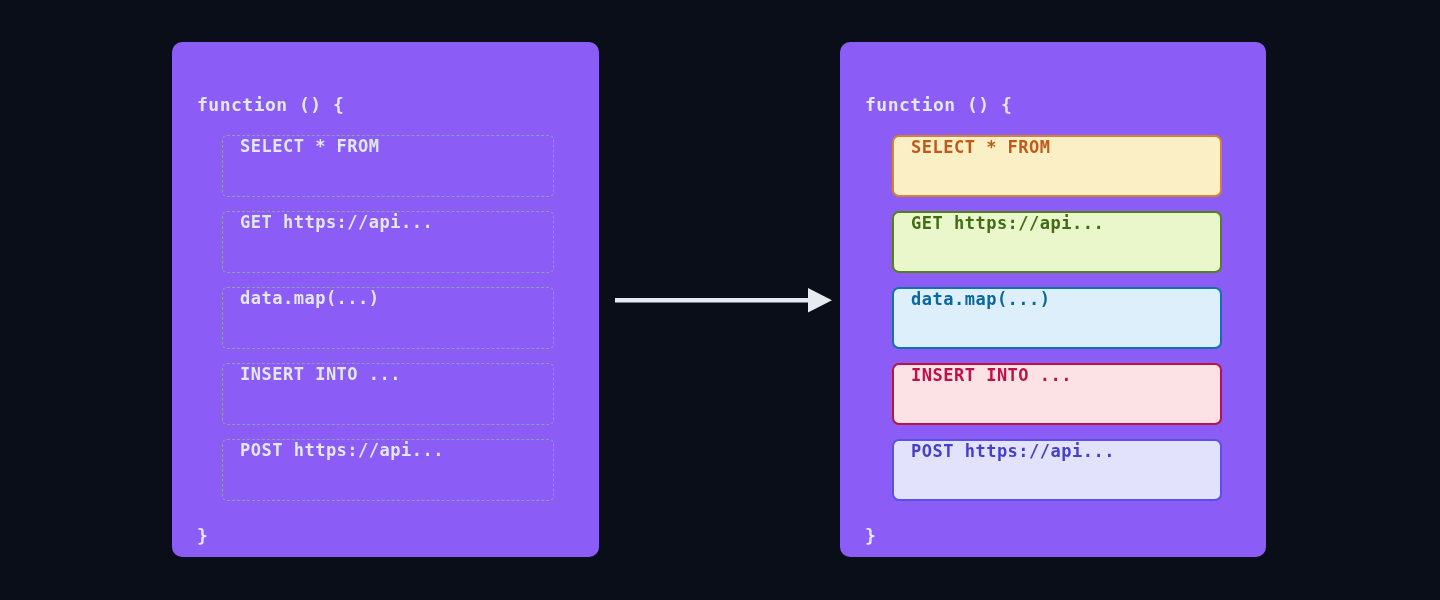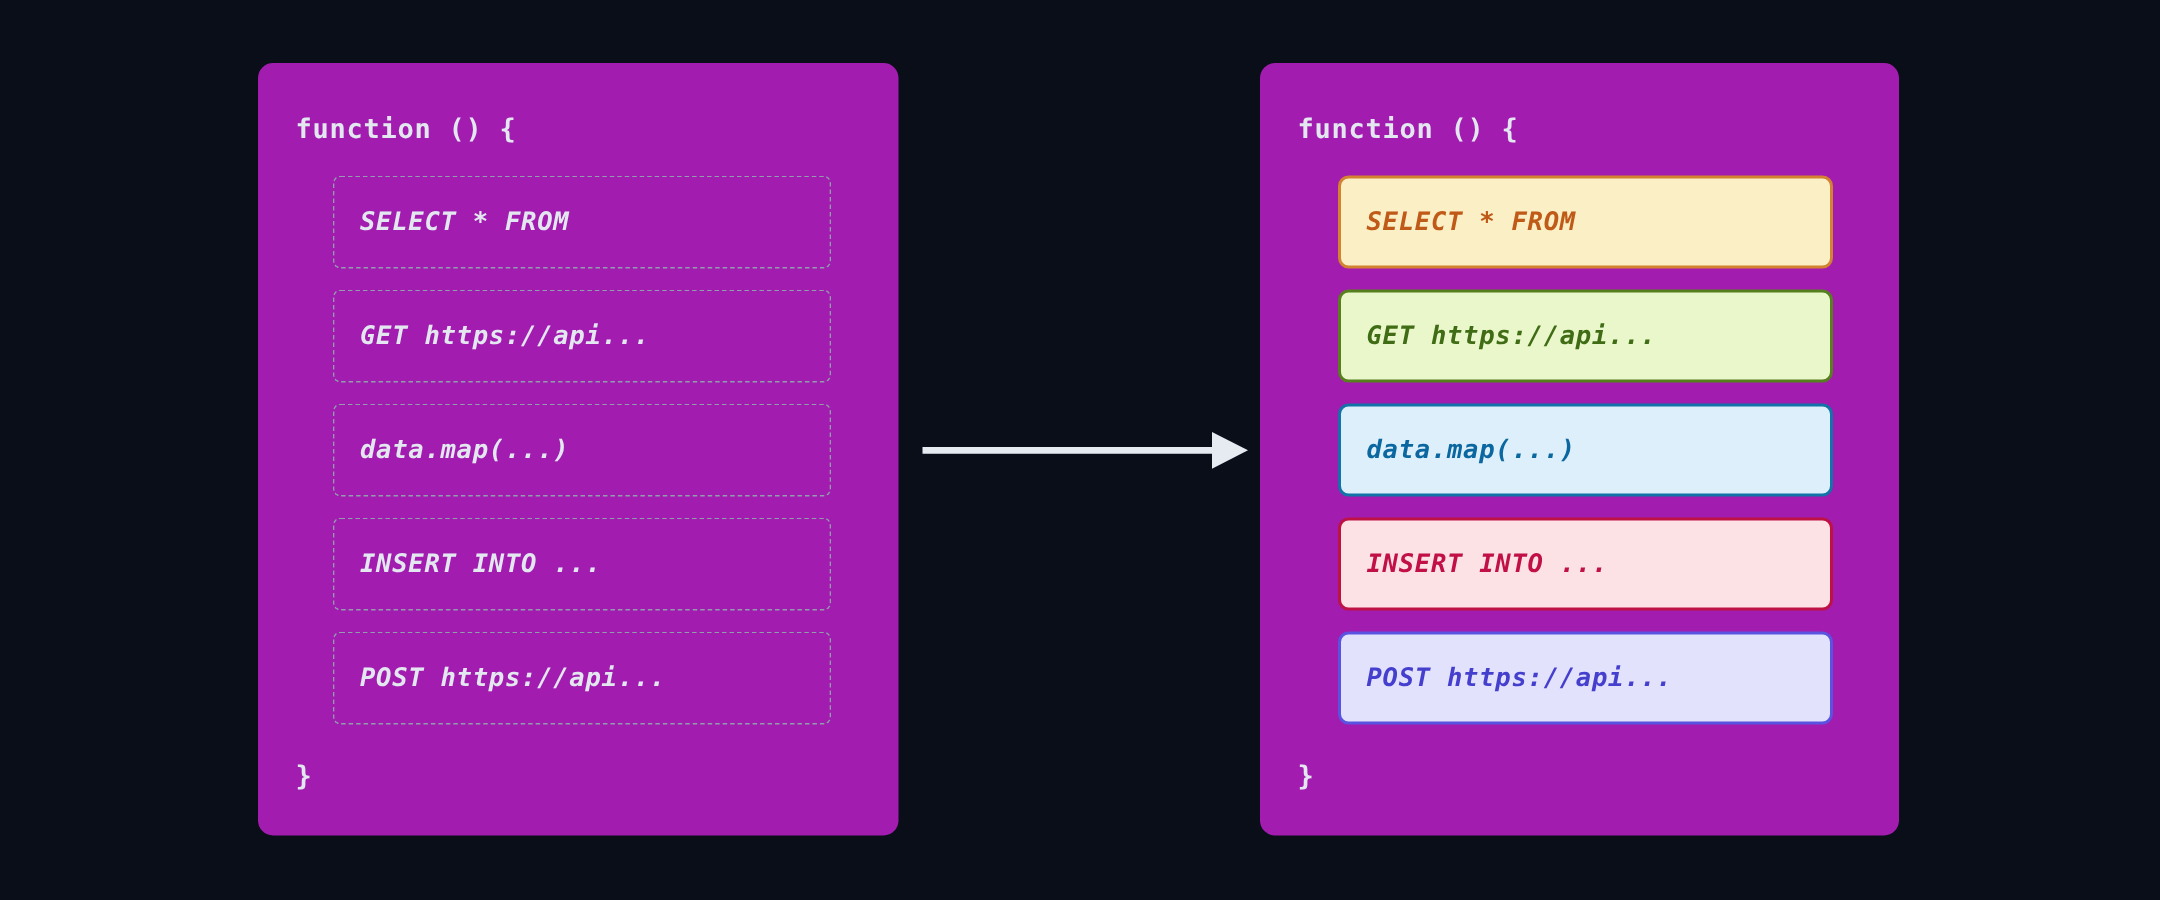--- a/index.html
+++ b/index.html
@@ -9,23 +9,23 @@
     font-family:"DejaVu Sans Mono","Liberation Mono",monospace;
     font-weight:bold;
     overflow:hidden;
     position:relative;
   }
   .canvas { position:absolute; inset:0; }
   .panel {
     position:absolute;
     top:42px;
     height:515px;
-    background:#a21caf;
+    background:#8b5cf6;
     border-radius:10px;
-    padding-top:33px;
+    padding-top:51px;
   }
   .panel-left  { left:172px; width:427px; }
   .panel-right { left:840px; width:426px; }
   .code-header, .code-footer {
     color:#e3e8f0;
     font-size:18px;
     line-height:24px;
     letter-spacing:0.5px;
     margin-left:25px;
     white-space:pre;
@@ -33,26 +33,24 @@
   .box-list {
     display:flex;
     flex-direction:column;
     gap:14px;
     margin:18px 45px 0 50px;
   }
   .panel-right .box-list { margin:18px 44px 0 52px; }
   .code-box {
     height:62px;
     display:flex;
-    align-items:center;
     padding-left:17px;
     font-size:17px;
     letter-spacing:0.5px;
     white-space:pre;
-    font-style:italic;
   }
   .dashed-box {
     border:1.5px dashed #919cad;
     border-radius:5px;
     color:#e3e8f0;
   }
   .colored-box {
     border:2px solid;
     border-radius:7px;
   }

